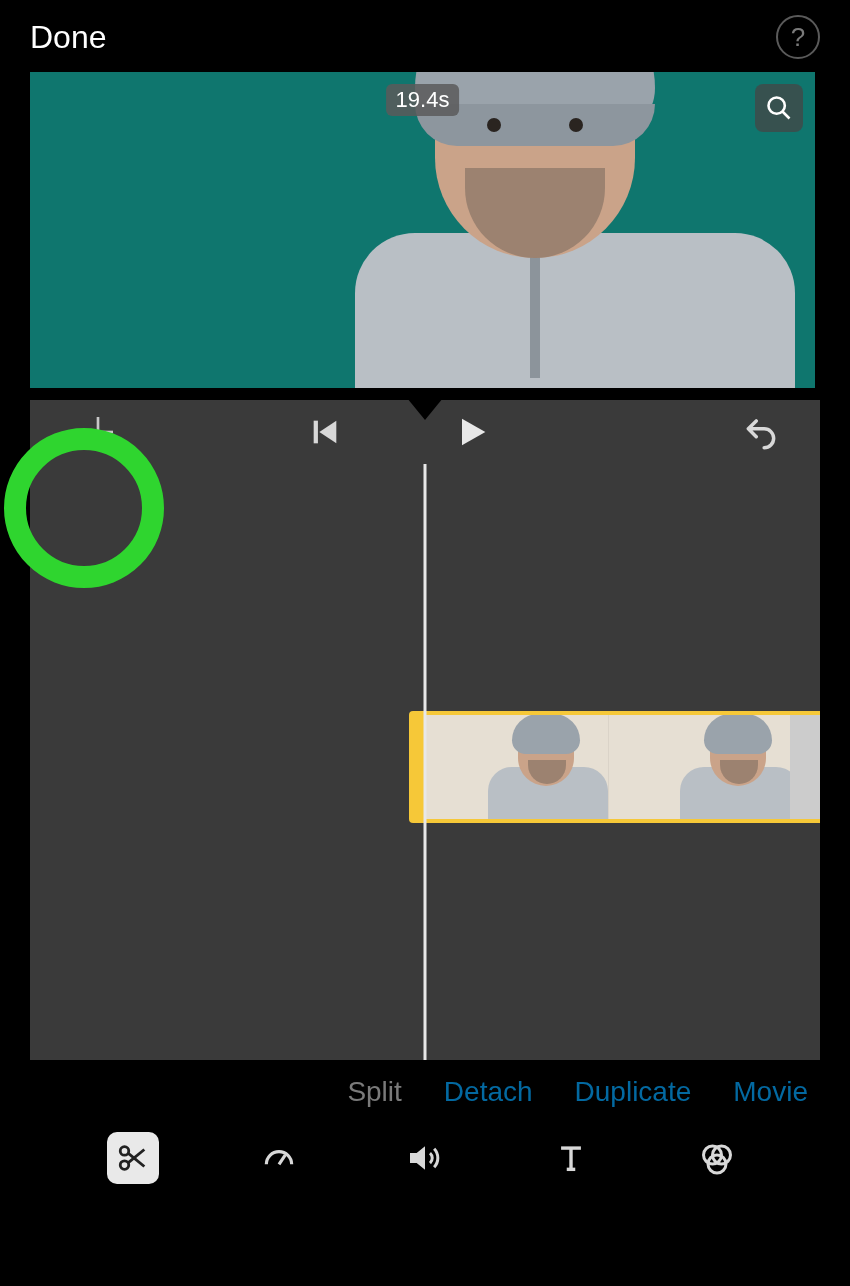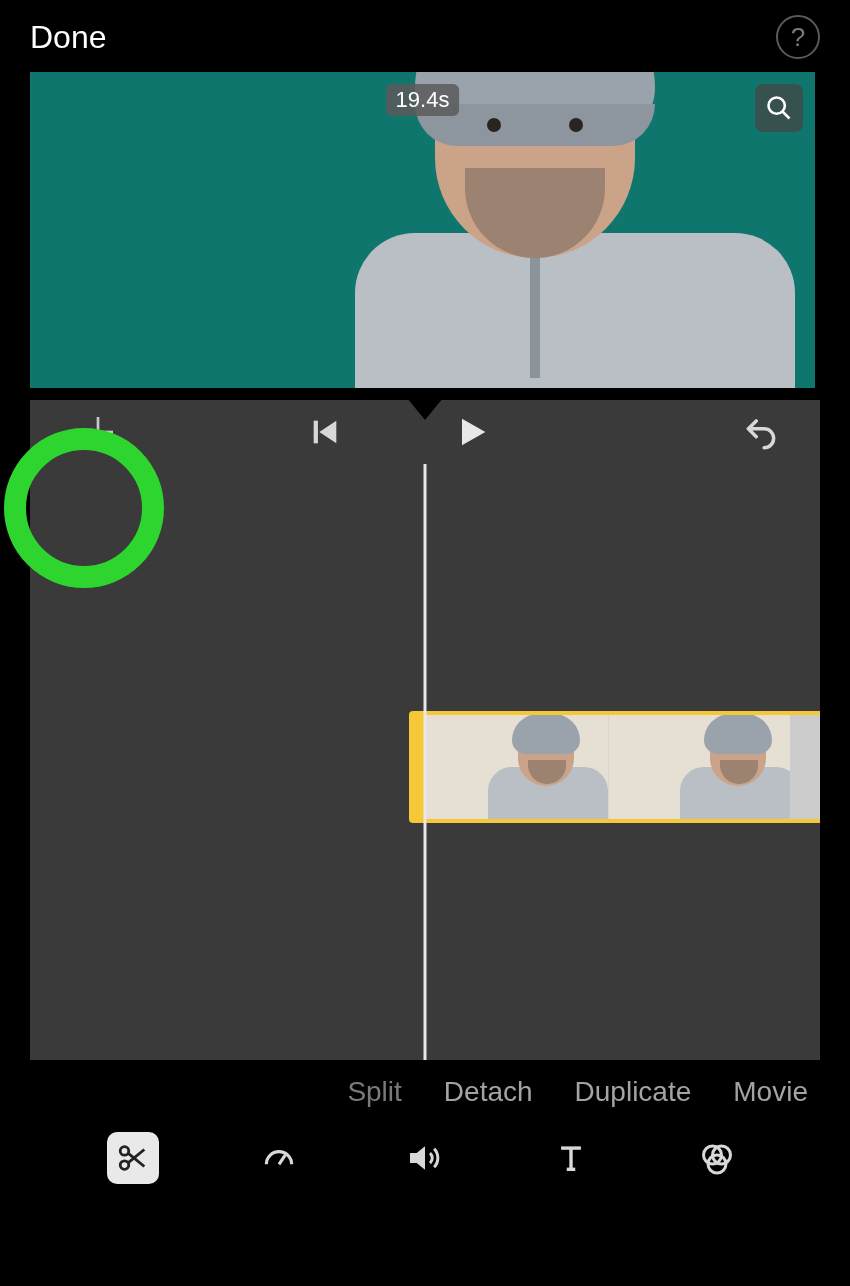--- a/index.html
+++ b/index.html
@@ -162,21 +162,21 @@
   }
   .clip-thumb + .clip-thumb { border-left: 1px solid rgba(0,0,0,0.05); }
   .actions-row {
     display: flex;
     gap: 42px;
     justify-content: flex-end;
     padding: 16px 42px 12px 0;
     font-size: 28px;
   }
   .action {
-    color: #a3a3a3;
+    color: #0369a1;
     background: none;
     border: none;
     font-size: 28px;
   }
   .action.dim { color: #7a7a7a; }
   .toolbar {
     display: flex;
     justify-content: space-around;
     align-items: center;
     padding: 6px 60px 0 60px;

